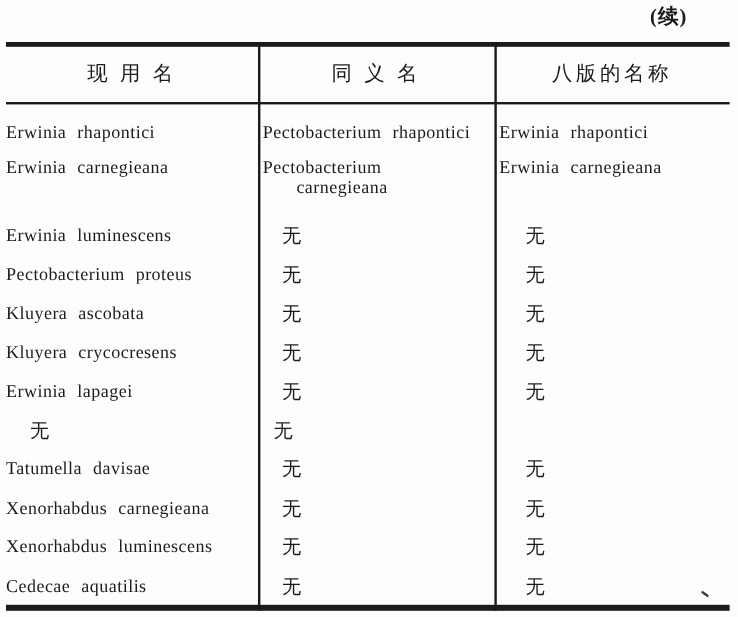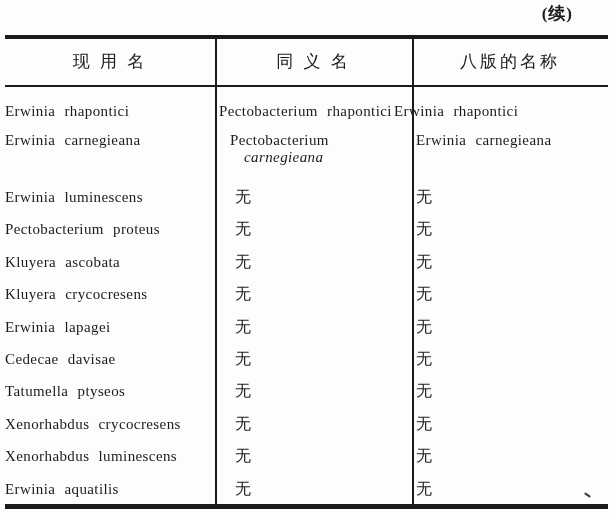--- a/index.html
+++ b/index.html
@@ -71,29 +71,29 @@
     justify-content: space-between;
   }
   .row.two-line .cell { line-height: 17px; }
   .cell {
     white-space: nowrap;
     font-size: 15px;
     letter-spacing: 0.4px;
     word-spacing: 5px;
   }
   .cell.c1 { width: 210px; padding-left: 0; }
-  .cell.c2 { width: 175px; padding-left: 4px; box-sizing: border-box; }
+  .cell.c2 { width: 197px; padding-left: 4px; box-sizing: border-box; }
   .cell.c3 { width: 196px; padding-left: 4px; box-sizing: border-box; }
   .cell.none { font-size: 16px; letter-spacing: 0; }
   .cell.c2.none { padding-left: 20px; }
   .cell.c3.none { padding-left: 26px; }
   .cell .line1, .cell .line2 { display: inline; }
   .row.two-line .cell.c2 .line1,
   .row.two-line .cell.c2 .line2 { display: block; }
-  .row.two-line .cell.c2 .line2 { margin-left: 14px; font-style: italic; }
+  .row.two-line .cell.c2 .line2 { margin-left: 28px; }
   .vline {
     position: absolute;
     top: 0;
     bottom: 0;
     width: 1.6px;
     background: var(--ink, #161616);
   }
   .v1 { left: 210px; }
   .v2 { left: 407px; }
   .tick {
@@ -159,41 +159,40 @@
           <div class="cell c1"><span class="line1">Kluyera crycocresens</span></div>
           <div class="cell c2 none"><span class="line1">无</span></div>
           <div class="cell c3 none"><span class="line1">无</span></div>
         </div>
         <div class="row">
           <div class="cell c1"><span class="line1">Erwinia lapagei</span></div>
           <div class="cell c2 none"><span class="line1">无</span></div>
           <div class="cell c3 none"><span class="line1">无</span></div>
         </div>
         <div class="row">
-          <div class="cell c1"><span class="line1">Cedecae davisae</span></div>
-          <div class="cell c2 none"><span class="line1">无</span></div>
-          <div class="cell c3 none"><span class="line1">无</span></div>
-        </div>
-        <div class="row">
-          <div class="cell c1"><span class="line1">Tatumella ptyseos</span></div>
-          <div class="cell c2 none"><span class="line1">无</span></div>
-          <div class="cell c3 none"><span class="line1">无</span></div>
-        </div>
-        <div class="row">
-          <div class="cell c1"><span class="line1">Xenorhabdus crycocresens</span></div>
+          <div class="cell c2 none"><span class="line1">无</span></div>
+          <div class="cell c3 none"><span class="line1">无</span></div>
+        </div>
+        <div class="row">
+          <div class="cell c1"><span class="line1">Tatumella davisae</span></div>
+          <div class="cell c2 none"><span class="line1">无</span></div>
+          <div class="cell c3 none"><span class="line1">无</span></div>
+        </div>
+        <div class="row">
+          <div class="cell c1"><span class="line1">Xenorhabdus carnegieana</span></div>
           <div class="cell c2 none"><span class="line1">无</span></div>
           <div class="cell c3 none"><span class="line1">无</span></div>
         </div>
         <div class="row">
           <div class="cell c1"><span class="line1">Xenorhabdus luminescens</span></div>
           <div class="cell c2 none"><span class="line1">无</span></div>
           <div class="cell c3 none"><span class="line1">无</span></div>
         </div>
         <div class="row">
-          <div class="cell c1"><span class="line1">Erwinia aquatilis</span></div>
+          <div class="cell c1"><span class="line1">Cedecae aquatilis</span></div>
           <div class="cell c2 none"><span class="line1">无</span></div>
           <div class="cell c3 none"><span class="line1">无</span></div>
         </div>
       </div>
 
     <div class="rule thick bottom"></div>
 
     <div class="vline v1"></div>
     <div class="vline v2"></div>
   </div>

